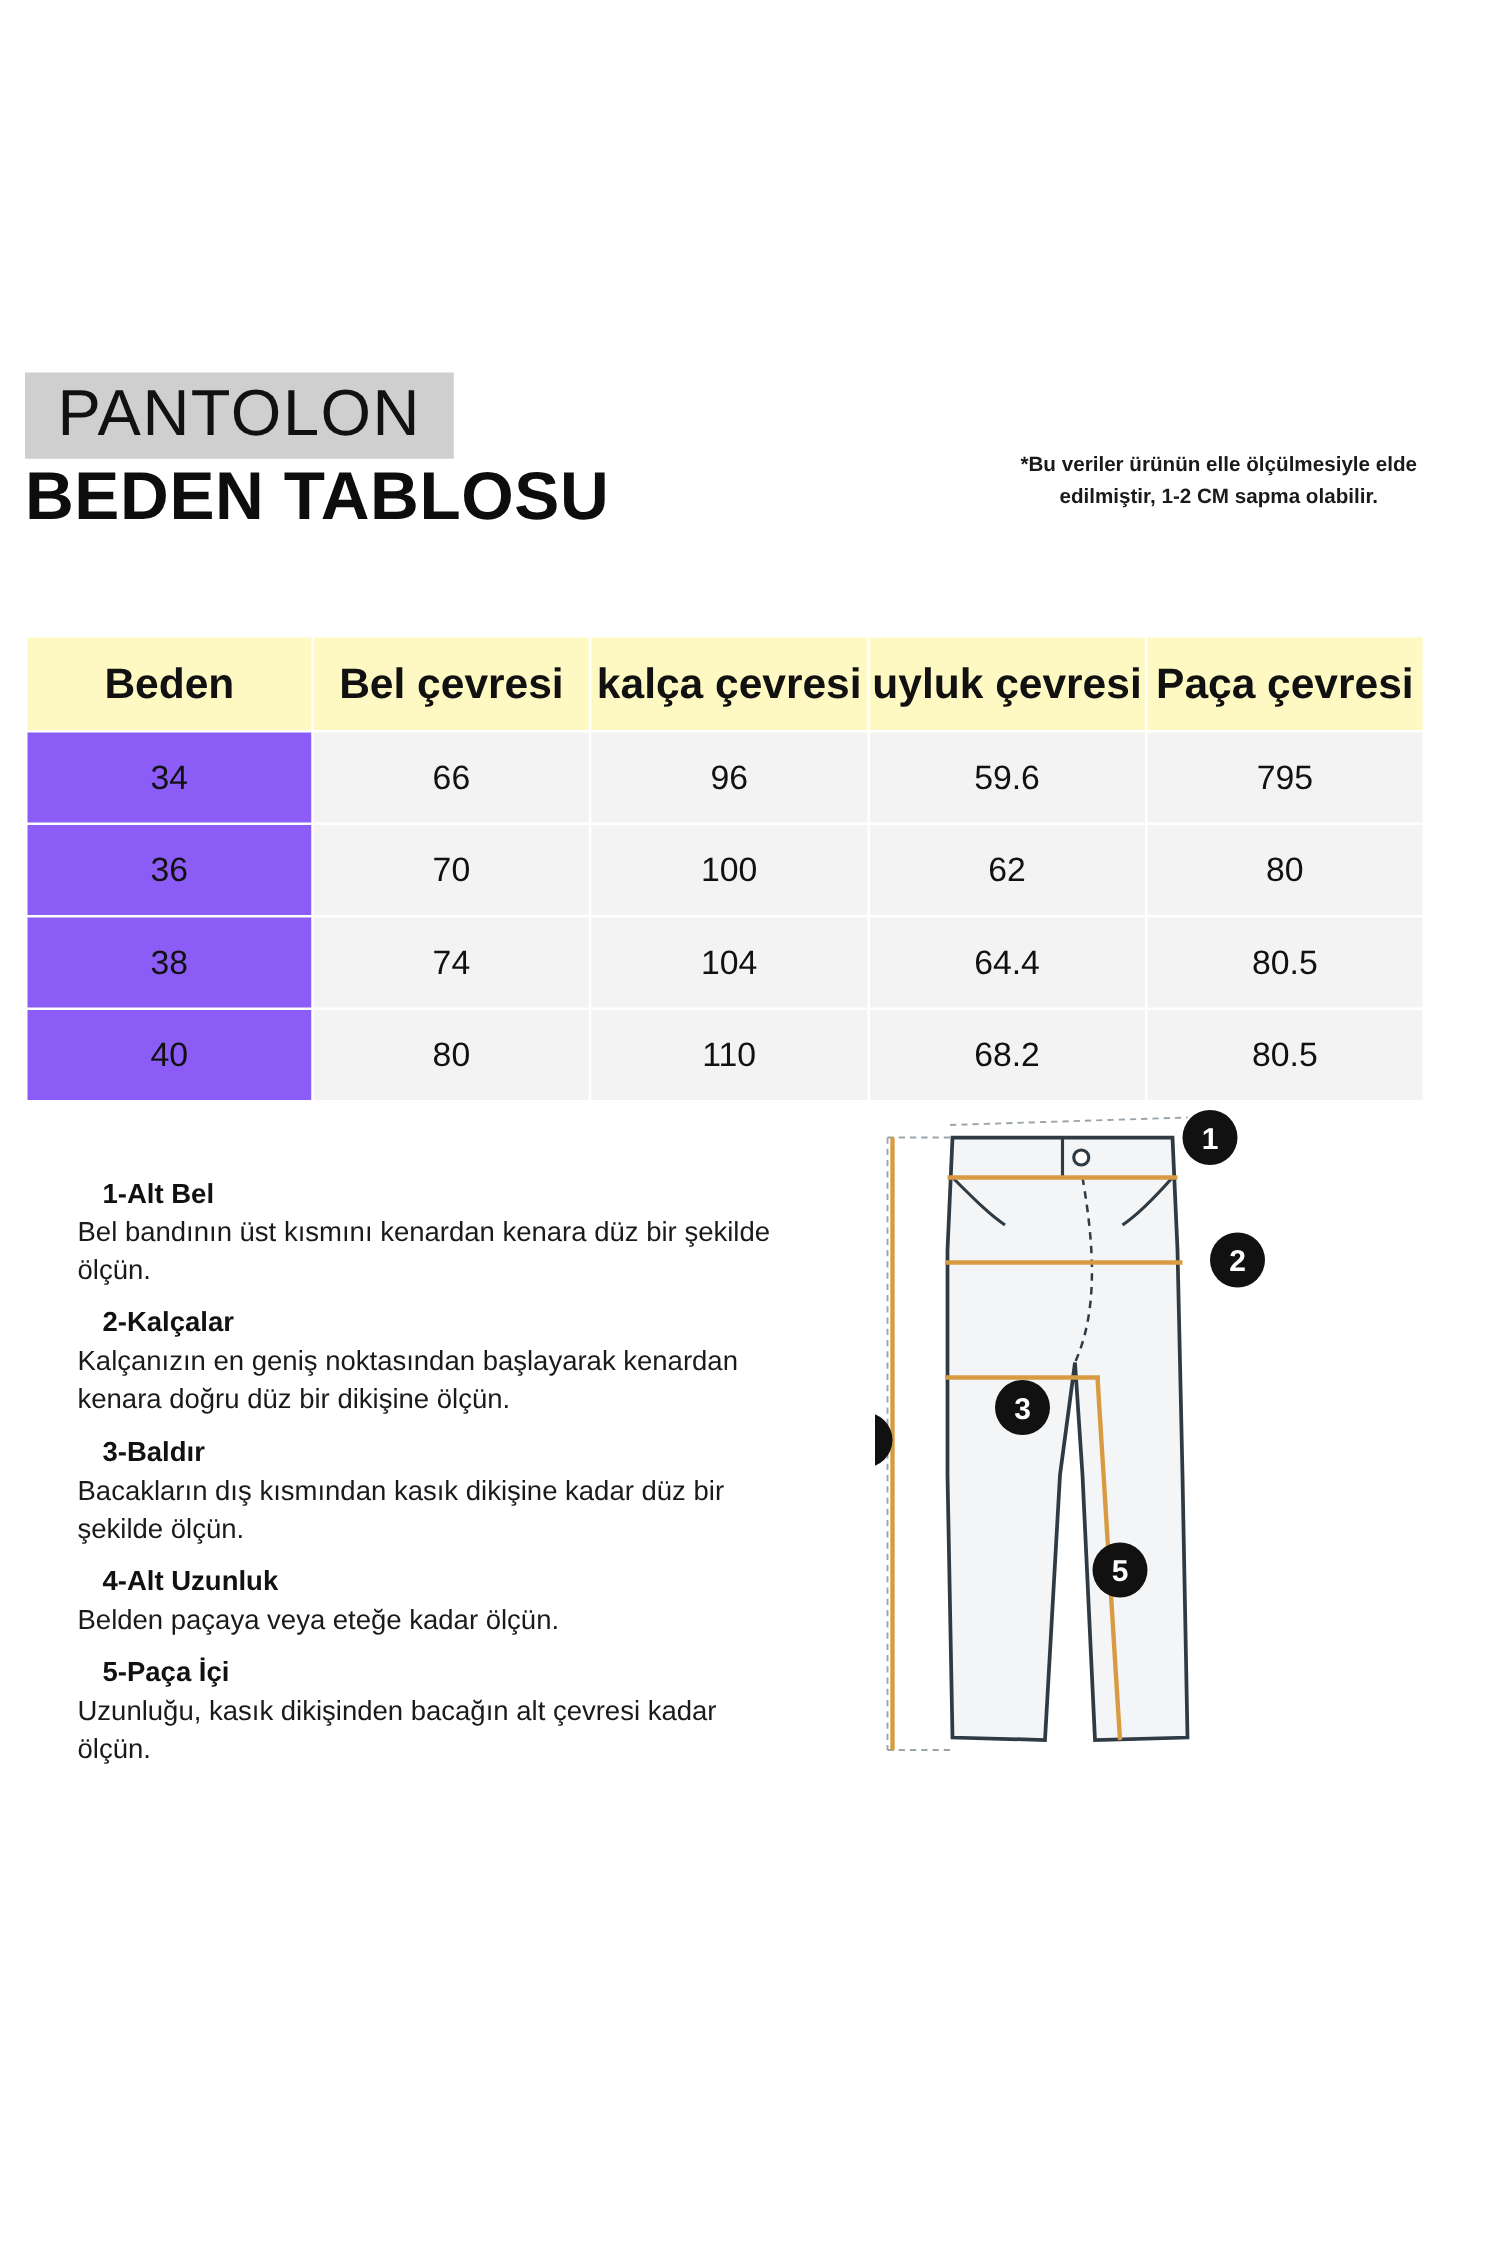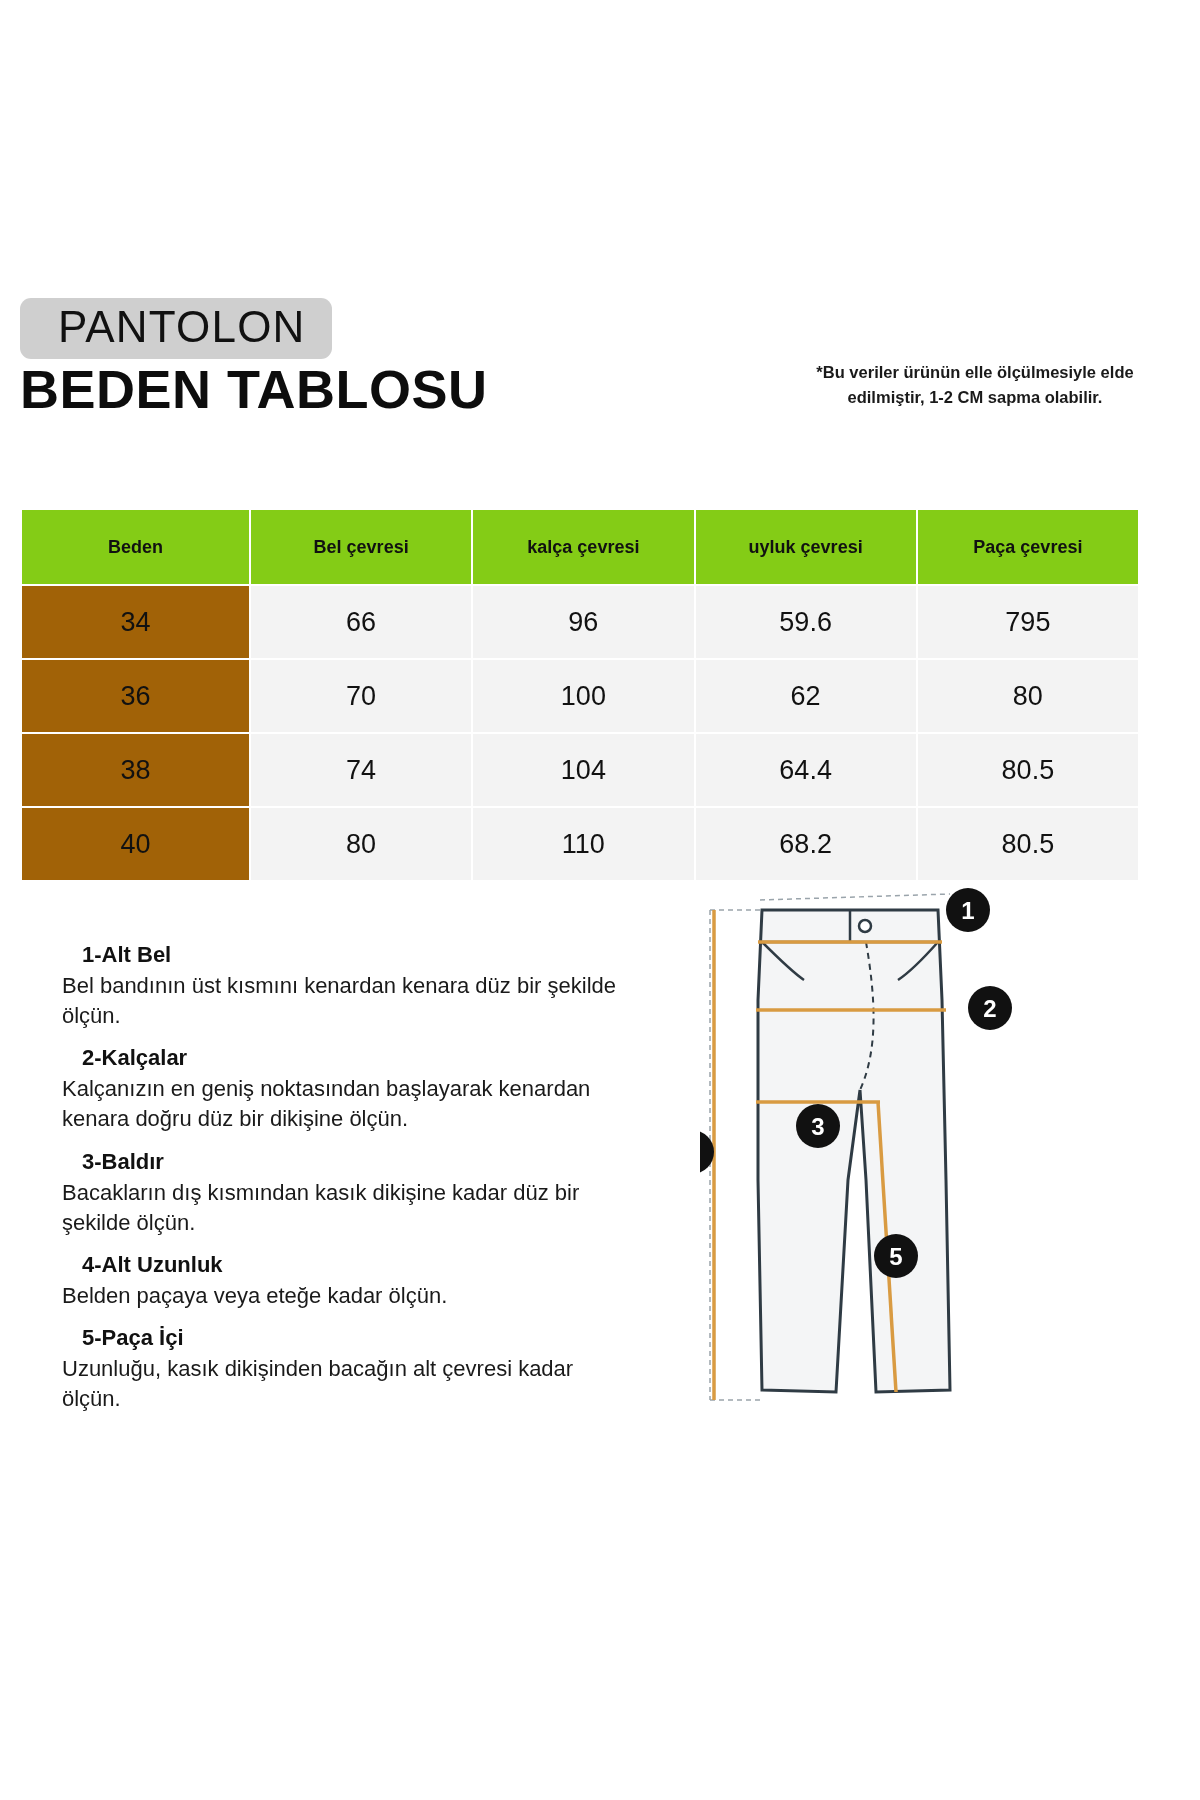--- a/index.html
+++ b/index.html
@@ -28,27 +28,26 @@
   .hdr-wrap {
     position: absolute;
     left: 20px;
     top: 298px;
     width: 1160px;
   }
   .cat-badge {
     display: inline-block;
     background: #cfcfcf;
     color: #111111;
-    font-size: 44px;
+    font-size: 52px;
     letter-spacing: 1.2px;
     font-weight: 400;
-    padding: 7px 26px 10px 38px;
+    padding: 7px 26px 10px 26px;
     line-height: 1.0;
     font-family: "Liberation Sans", sans-serif;
-    border-radius: 11px;
   }
   .main-title {
     margin-top: 2px;
     font-size: 54px;
     font-weight: bold;
     letter-spacing: 0.5px;
     color: #0d0d0d;
     line-height: 1.05;
   }
   .note {
@@ -78,31 +77,31 @@
   table.size-table th,
   table.size-table td {
     border: 2px solid #ffffff;
     text-align: center;
     font-size: 27px;
     color: #111111;
     height: 70px;
     font-weight: normal;
   }
   table.size-table thead th {
-    background: #84cc16;
-    font-weight: bold;
-    font-size: 18px;
+    background: #fef9c3;
+    font-weight: bold;
+    font-size: 34px;
     height: 72px;
   }
   table.size-table thead th:first-child,
   table.size-table tbody td:first-child {
     width: 225px;
   }
   table.size-table tbody td:first-child {
-    background: #a16207;
+    background: #8b5cf6;
   }
   table.size-table tbody td {
     background: #f3f3f3;
   }
 
   
   .instructions {
     position: absolute;
     left: 62px;
     top: 940px;

